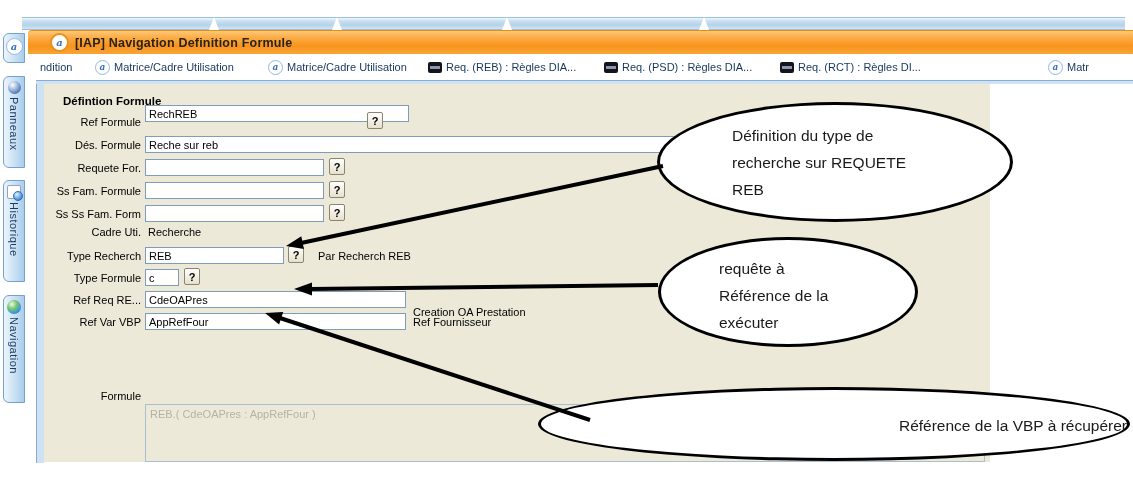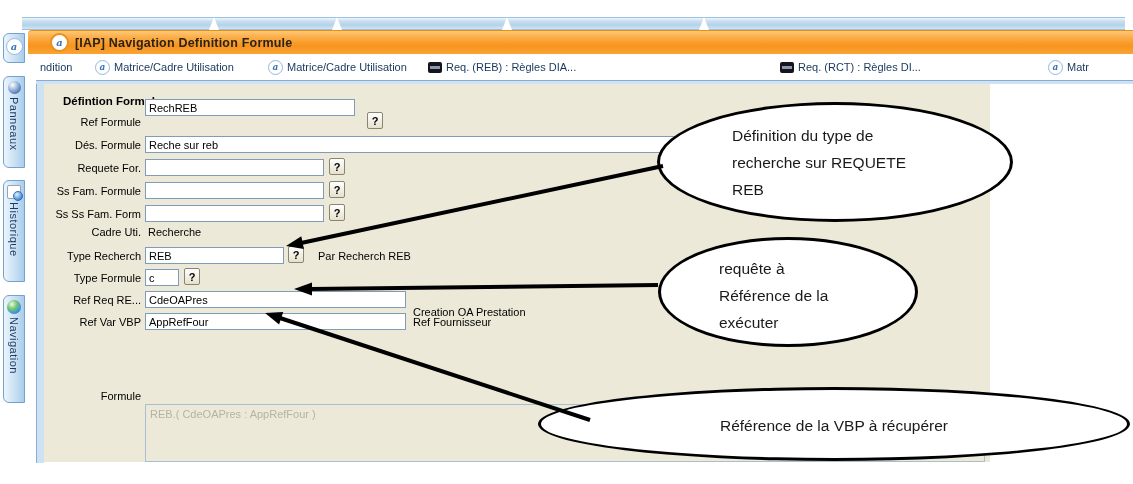--- a/index.html
+++ b/index.html
@@ -77,21 +77,21 @@
 
   
   .callout{position:absolute;background:#fff;border:3px solid #000;border-radius:50%;
     box-sizing:border-box;z-index:5;color:#1a1a1a;}
   .callout .cl-lines{position:absolute;font-size:15.5px;line-height:27px;white-space:nowrap;}
   .co1{left:657px;top:102px;width:356px;height:120px;}
   .co1 .cl-lines{left:72px;top:17px;}
   .co2{left:658px;top:237px;width:260px;height:110px;}
   .co2 .cl-lines{left:58px;top:15px;}
   .co3{left:538px;top:387px;width:592px;height:74px;}
-  .co3 .cl-lines{left:0;right:0;top:22px;text-align:center;}
+  .co3 .cl-lines{left:0;right:0;top:22px;text-align:right;}
 
   .arrows{position:absolute;left:0;top:0;width:1133px;height:484px;z-index:6;
     pointer-events:none;}
 </style>
 </head>
 <body>
 
 <div class="stage">
 
   <div class="topstrip"></div>
@@ -113,20 +113,24 @@
     <span>Matrice/Cadre Utilisation</span>
   </div>
   <div class="tabitem" style="left:268px">
     <span class="icon-a small">a</span>
     <span>Matrice/Cadre Utilisation</span>
   </div>
   <div class="tabitem" style="left:428px">
     <span class="icon-console"></span>
     <span>Req. (REB) : Règles DIA...</span>
   </div>
+  <div class="tabitem" style="left:604px">
+    <span class="icon-console"></span>
+    <span>Req. (PSD) : Règles DIA...</span>
+  </div>
   <div class="tabitem" style="left:780px">
     <span class="icon-console"></span>
     <span>Req. (RCT) : Règles DI...</span>
   </div>
   <div class="tabitem" style="left:1048px">
     <span class="icon-a small">a</span>
     <span>Matr</span>
   </div>
   <div class="tabline"></div>
   <div class="tabband"></div>
@@ -146,21 +150,21 @@
     <span class="vtext">Historique</span>
   </div>
   <div class="side-tab" style="top:295px;height:108px">
     <span class="icon-globe"></span>
     <span class="vtext">Navigation</span>
   </div>
 
   <div class="sec-title">Défintion Formule</div>
 
   <div class="flabel" style="top:116px">Ref Formule</div>
-  <input class="finput" style="left: 145px; top: 99px; width: 210px;" value="RechREB">
+  <input class="finput" style="left: 145px; top: 105px; width: 264px;" value="RechREB">
   <button class="helpbtn" style="left:367px;top:112px">?</button>
 
   <div class="flabel" style="top:139px">Dés. Formule</div>
   <input class="finput" style="left: 145px; top: 136px; width: 592px;" value="Reche sur reb">
 
   <div class="flabel" style="top:162px">Requete For.</div>
   <input class="finput" style="left: 145px; top: 159px; width: 179px;" value="">
   <button class="helpbtn" style="left:329px;top:158px">?</button>
 
   <div class="flabel" style="top:185px">Ss Fam. Formule</div>

